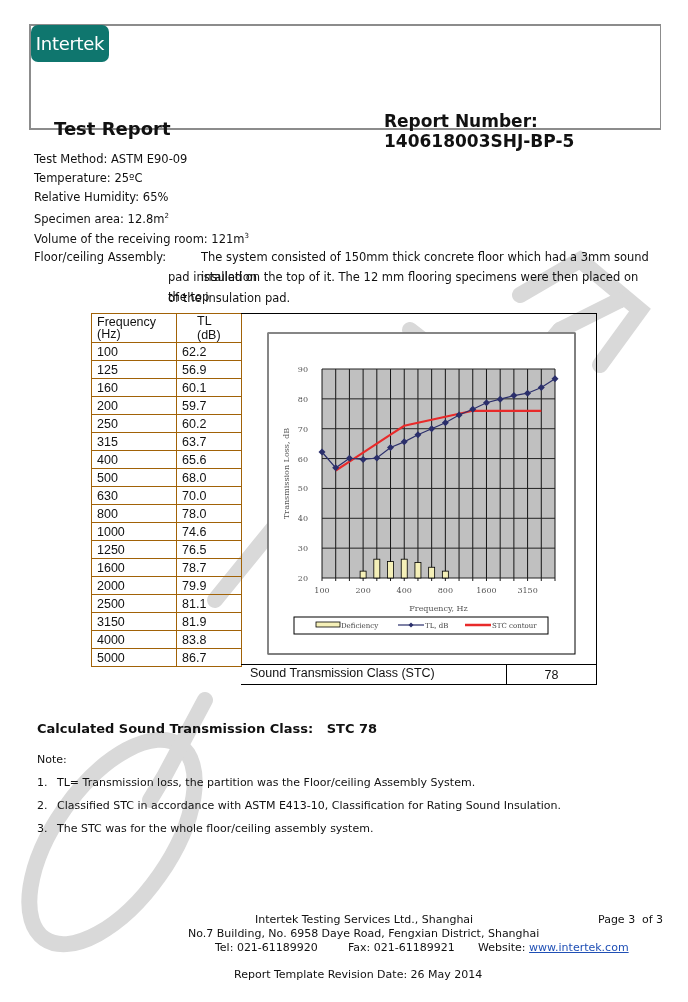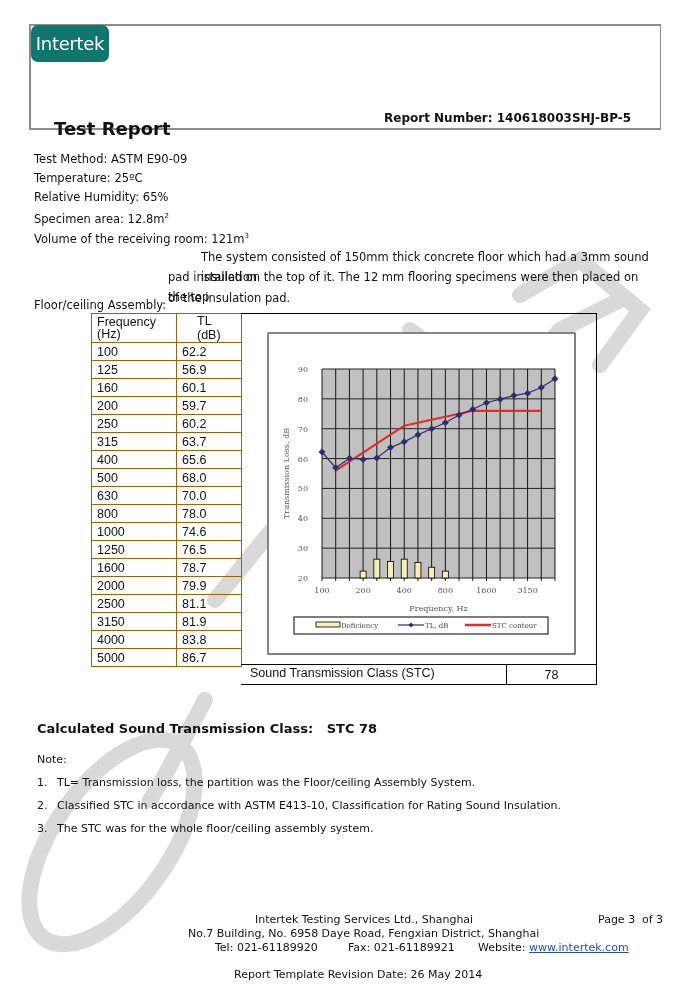--- a/index.html
+++ b/index.html
@@ -5,21 +5,21 @@
   html, body { margin:0; padding:0; background:#fff; }
   body { width:688px; height:1002px; position:relative; overflow:hidden;
          font-family:"DejaVu Sans", sans-serif; color:#111; }
   .abs { position:absolute; }
   .header-box { left:29px; top:24px; width:632px; height:106px;
                 border:2px solid #8c8c8c; border-right-width:1.5px; box-sizing:border-box; }
   .logo { left:31px; top:25px; width:78px; height:37px; background:#0f766e;
           border-radius:7px; color:#fff; font-size:18px; line-height:37px;
           text-align:center; font-family:"DejaVu Sans", sans-serif; letter-spacing:-0.3px; }
   .title { left:30px; top:118px; font-size:18px; font-weight:bold;margin-left:24px; }
-  .report-no { left:384px; top:111px; font-size:12px; font-weight:bold; }
+  .report-no { left:384px; top:111px; font-size:17px; font-weight:bold; }
   .meta { left:34px; font-size:11.5px; line-height:19px; }
   .meta sup { font-size:7px; }
   .assembly { left:168px; width:490px; font-size:11.5px; line-height:19.5px; }
   table.data { position:absolute; left:91px; top:313px; border-collapse:collapse;
                font-family:"Liberation Sans", sans-serif; font-size:12.5px; }
   table.data td { border:1px solid #a16207; height:18px; padding:0 5px; box-sizing:border-box; }
   .c-freq { width:85px; }
   .c-tl { width:65px; text-align:left; }
   .chart-cell { position:absolute; left:241px; top:313px; width:356px; height:352px;
                 border:1px solid #000; border-left:none; box-sizing:border-box; }
@@ -51,21 +51,21 @@
 <div class="abs header-box"></div>
 <div class="abs logo">Intertek</div>
 <div class="abs title">Test Report</div>
 <div class="abs report-no">Report Number: 140618003SHJ-BP-5</div>
 
 <div class="abs meta" style="top:150px;">Test Method: ASTM E90-09</div>
 <div class="abs meta" style="top:169px;">Temperature: 25ºC</div>
 <div class="abs meta" style="top:188px;">Relative Humidity: 65%</div>
 <div class="abs meta" style="top:207px;"><span>Specimen area: 12.8m</span><sup>2</sup></div>
 <div class="abs meta" style="top:227px;"><span>Volume of the receiving room: 121m</span><sup>3</sup></div>
-<div class="abs meta" style="top:248px;margin-top:48px;">Floor/ceiling Assembly:</div>
+<div class="abs meta" style="top:248px;">Floor/ceiling Assembly:</div>
 <div class="abs assembly" style="top:248px;left:201px;">The system consisted of 150mm thick concrete floor which had a 3mm sound insulation</div>
 <div class="abs assembly" style="top:268px;">pad installed on the top of it. The 12 mm flooring specimens were then placed on the top</div>
 <div class="abs assembly" style="top:289px;">of the insulation pad.</div>
 
 <table class="data">
   <tbody>
       <tr style="height:28px;">
     <td class="c-freq" style="height:28px;line-height:12px;font-size:12.5px;">Frequency (Hz)</td>
     <td class="c-tl" style="text-align:left;height:28px;padding-left:20px;">TL (dB)</td>
   </tr>

